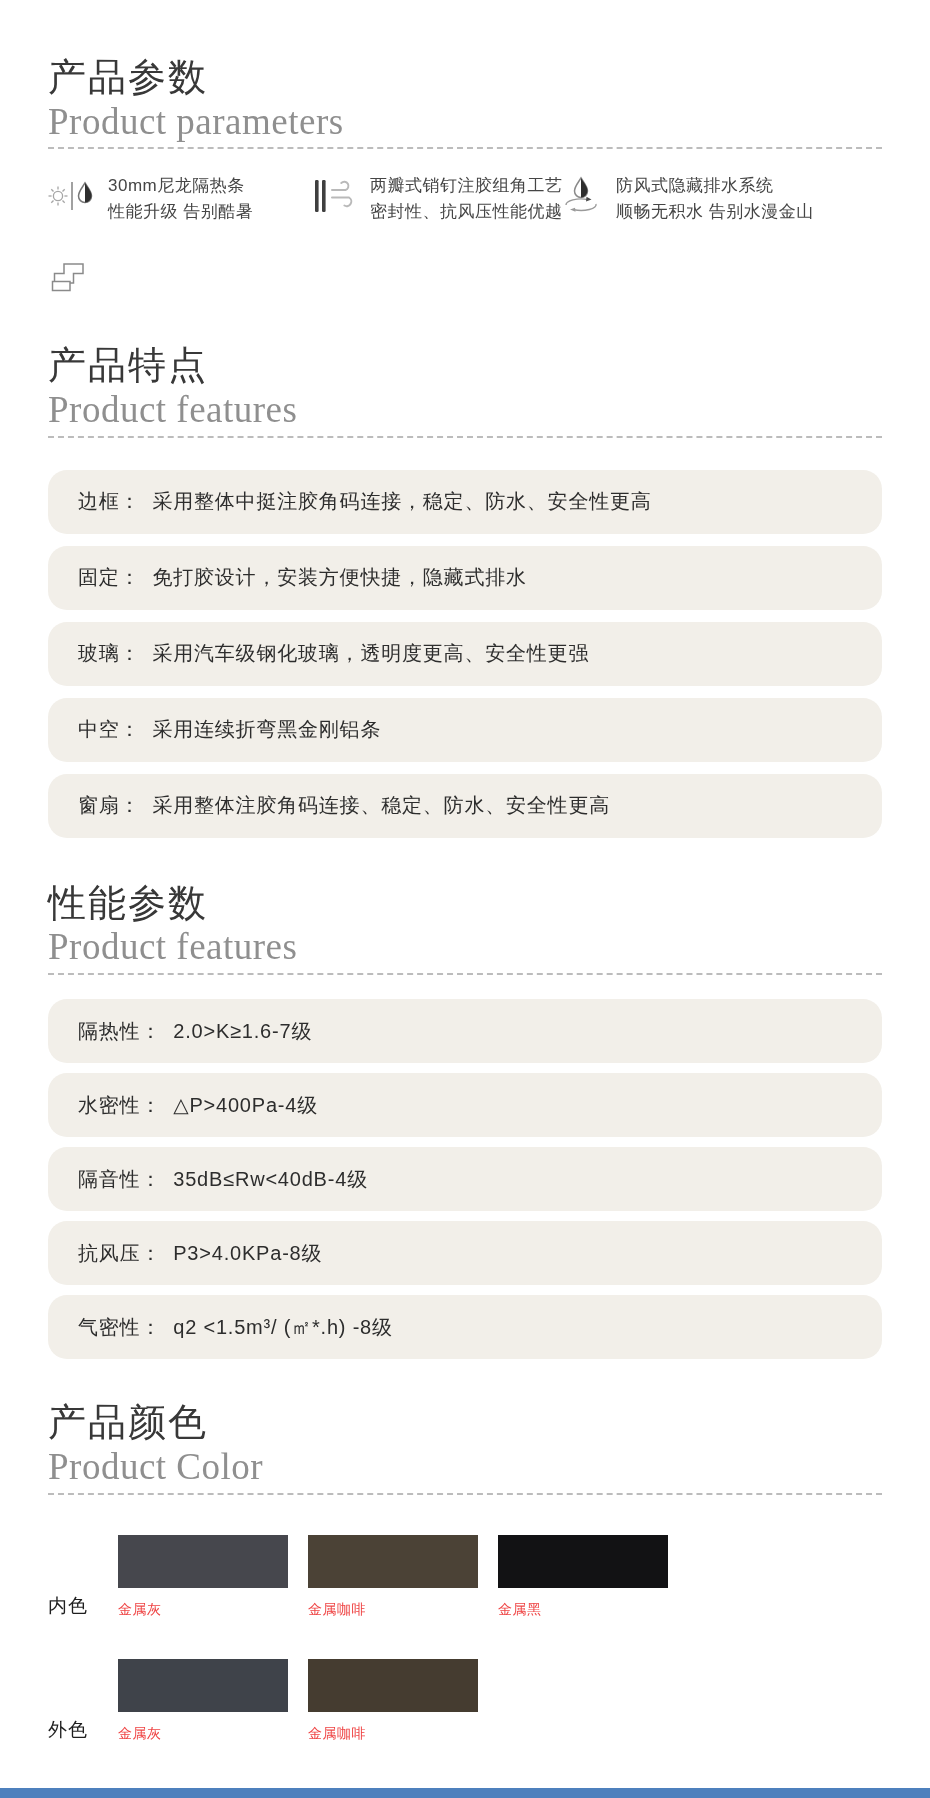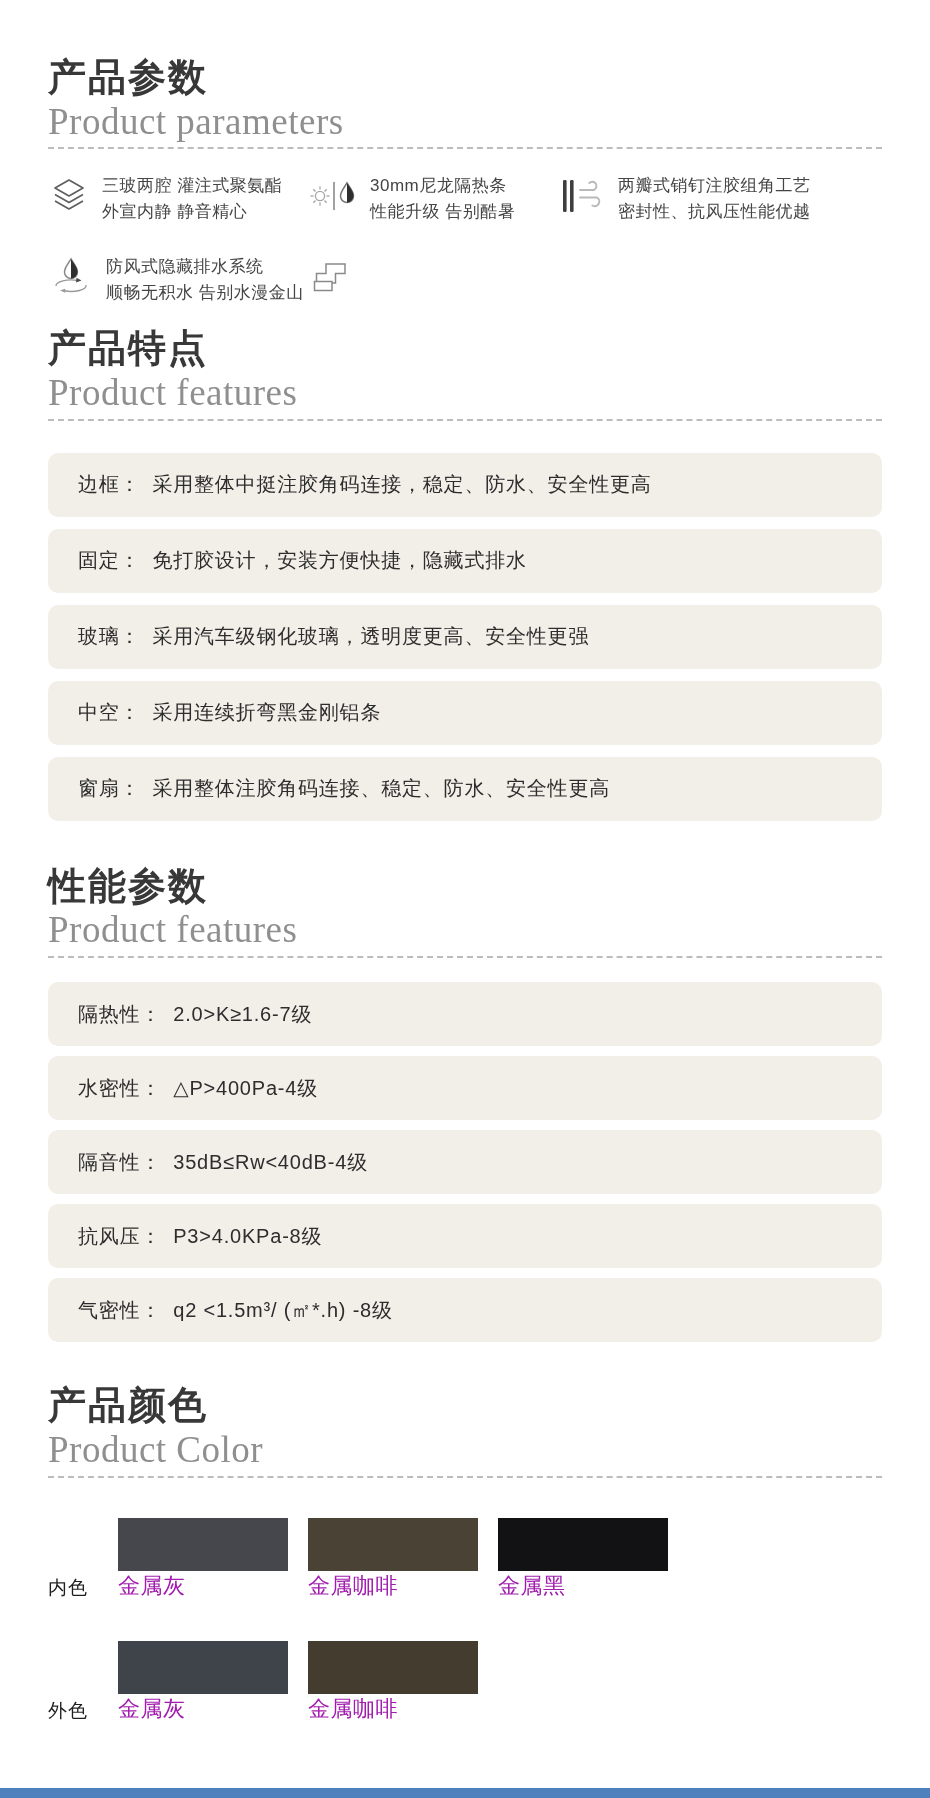--- a/index.html
+++ b/index.html
@@ -2,78 +2,65 @@
 <html><head>
 <meta charset="utf-8">
 <style>
   *{margin:0;padding:0;box-sizing:border-box}
   html,body{background:#ffffff}
   .page{position:relative;width:930px;height:1798px;background:#fff;overflow:hidden;
         font-family:"Liberation Sans","DejaVu Sans",sans-serif;color:#2d2d2d}
   .content{padding:56px 48px 0 48px}
 
   
-  .sec-zh{font-size:38px;font-weight:700;color:#383838;letter-spacing:2px;line-height:1.12}
+  .sec-zh{font-size:38px;font-weight:400;color:#383838;letter-spacing:2px;line-height:1.12}
   .sec-en{font-family:"Liberation Serif","DejaVu Serif",serif;font-size:37px;color:#8f8f8f;
           line-height:1.05;margin-top:4px;padding-bottom:6px;border-bottom:2px dashed #bcbcbc;
           letter-spacing:.5px}
 
   
   .param-grid{margin-top:24px;display:grid;grid-template-columns:262px 248px 1fr;row-gap:30px}
   .param-item{display:flex;align-items:flex-start;gap:12px}
   .param-icon{flex:0 0 auto;margin-top:2px;line-height:0}
   .param-text{font-size:17px;color:#454545;line-height:1.5;letter-spacing:.5px;white-space:nowrap}
 
-  .sec-features{margin-top:22px}
+  .sec-features{margin-top:46px}
   .sec-performance{margin-top:44px}
   .sec-colors{margin-top:42px}
 
   
   .rows{margin-top:32px;display:flex;flex-direction:column;gap:12px}
   .rows.tight{margin-top:24px;gap:10px}
-  .row{background:#f2efe9;border-radius:10px;height:64px;display:flex;align-items:center;
+  .row{background:#f2efe9;border-radius:19px;height:64px;display:flex;align-items:center;
        padding:16px 30px;font-size:20px;color:#2d2d2d;letter-spacing:.8px;white-space:nowrap}
   .row-label{margin-right:12px}
 
   
   .color-groups{margin-top:40px}
   .color-group{display:flex;align-items:flex-end}
   .color-group + .color-group{margin-top:40px}
   .group-label{width:70px;font-size:19px;color:#1f1f1f;padding-top:16px;letter-spacing:1px}
   .swatches{display:flex;gap:20px}
   .swatch{width:170px;height:53px}
-  .swatch-name{font-size:22px;color:#a21caf;letter-spacing:.5px}
+  .swatch-name{margin-top:13px;font-size:14px;color:#ef4444;letter-spacing:.5px}
 
   .bottom-strip{position:absolute;left:0;right:0;bottom:0;height:10px}
 </style>
 </head>
 <body>
 
 <div class="page">
   <div class="content">
 
     <section>
       <h2 class="sec-zh">产品参数</h2>
       <div class="sec-en">Product parameters</div>
 
       <div class="param-grid">
 
-        <div class="param-item">
-          <span class="param-icon">
-            <svg width="42" height="42" viewBox="0 0 42 42" fill="none" stroke="#5f5f5f" stroke-width="1.7" stroke-linejoin="round">
-              <path d="M21 5 L35 13 L21 21 L7 13 Z"></path>
-              <path d="M7 19.5 L21 27.5 L35 19.5"></path>
-              <path d="M7 26 L21 34 L35 26"></path>
-            </svg>
-          </span>
-          <div class="param-text">
-            <div>三玻两腔 灌注式聚氨酯</div>
-            <div>外宣内静 静音精心</div>
-          </div>
-        </div>
 
         <div class="param-item">
           <span class="param-icon">
             <svg width="48" height="42" viewBox="0 0 48 42">
               <g stroke="#a5a5a5" stroke-width="1.3" fill="none">
                 <circle cx="10" cy="21" r="4.6"></circle>
                 <line x1="10" y1="11.5" x2="10" y2="14.6"></line>
                   <line x1="10" y1="27.4" x2="10" y2="30.5"></line>
                 <line x1="0.5" y1="21" x2="3.6" y2="21"></line>
                   <line x1="16.4" y1="21" x2="19.5" y2="21"></line>

